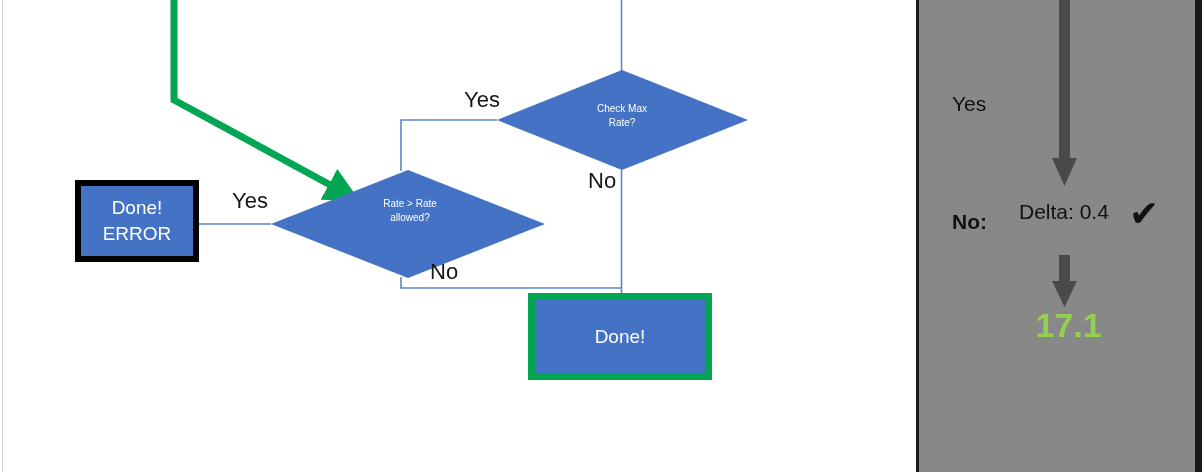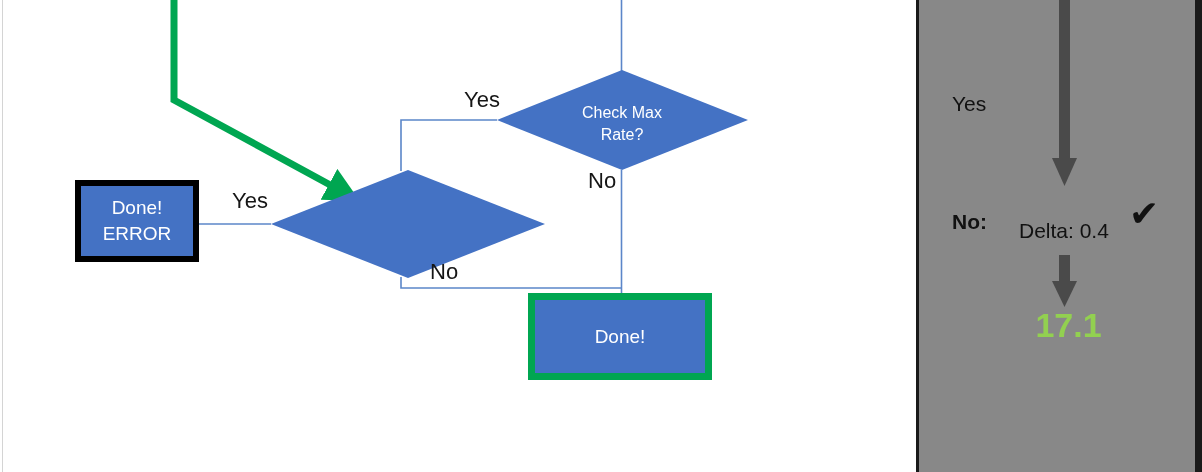--- a/index.html
+++ b/index.html
@@ -26,21 +26,21 @@
   
   .flow-svg {
     position: absolute;
     left: 0; top: 0;
     width: 916px; height: 472px;
   }
 
   .node-label {
     position: absolute;
     color: #ffffff;
-    font-size: 16px;
+    font-size: 10px;
     line-height: 1.35;
     text-align: center;
     pointer-events: none;
     white-space: pre-line;
   }
   .edge-label {
     position: absolute;
     color: #161616;
     font-size: 22px;
     line-height: 1;
@@ -105,21 +105,21 @@
   }
   .panel-text {
     position: absolute;
     color: #111111;
     font-size: 21px;
     line-height: 1;
     white-space: nowrap;
   }
   .panel-yes  { left: 33px;  top: 93px; }
   .panel-no   { left: 33px;  top: 211px; font-weight: bold; }
-  .panel-delta{ left: 100px; top: 220px; }
+  .panel-delta{ left: 100px; top: 201px; }
   .panel-check{
     left: 210px; top: 196px;
     font-size: 36px;
     font-family: "DejaVu Sans", sans-serif;
     line-height: 1;
   }
   .panel-value {
     position: absolute;
     left: 0; top: 308px;
     width: 276px;
@@ -158,20 +158,22 @@
     <polyline points="174,-4 174,100 345,193" fill="none" stroke="#00a651" stroke-width="7" stroke-linejoin="miter" marker-end="url(#greenhead)"></polyline>
 
     <polygon points="622,70 748,120 622,170 497,120" fill="#4472c4"></polygon>
 
     <polygon points="408,170 545,224 408,278 271,224" fill="#4472c4"></polygon>
   </svg>
 
   <div class="node-label" style="left:542px; top:102px; width:160px;">Check Max
 Rate?</div>
 
+  <div class="node-label" style="left:330px; top:197px; width:160px;">Rate &gt; Rate
+allowed?</div>
 
   <div class="edge-label" style="left:464px; top:89px;">Yes</div>
 
   <div class="edge-label" style="left:588px; top:170px;">No</div>
 
   <div class="edge-label" style="left:232px; top:190px;">Yes</div>
 
   <div class="edge-label" style="left:430px; top:261px;">No</div>
 
   <div class="box-error">

